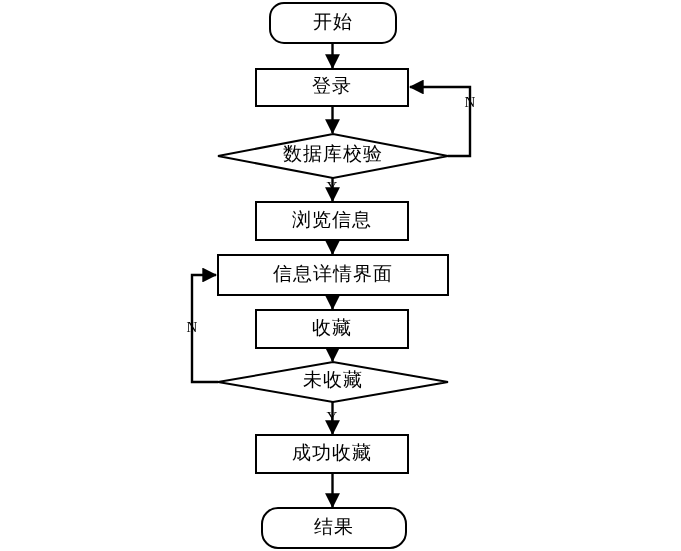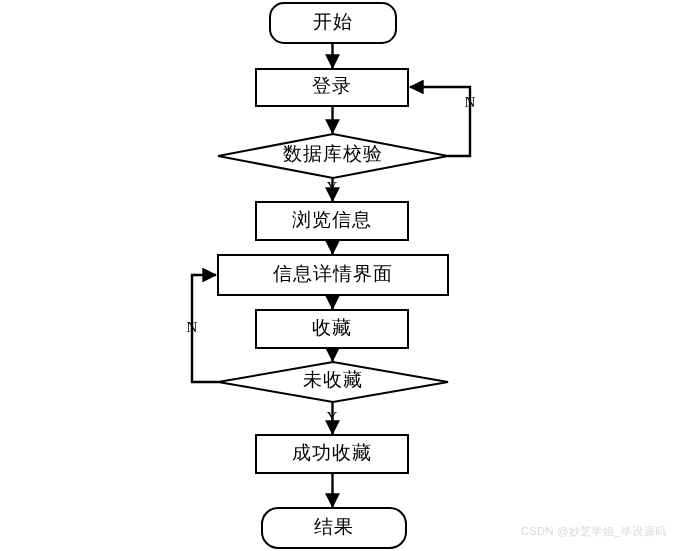--- a/index.html
+++ b/index.html
@@ -149,15 +149,14 @@
 
     <g>
       <text class="edge-label" x="470" y="104">N</text>
       <text class="edge-label" x="332" y="189">Y</text>
       <text class="edge-label" x="192" y="329">N</text>
       <text class="edge-label" x="332" y="419">Y</text>
     </g>
 
   </svg>
 
-  <div class="watermark" style="left:521px; top:524px;">CSDN @妙芝学姐_毕设源码</div>
 
 </div>
 
 </body></html>

